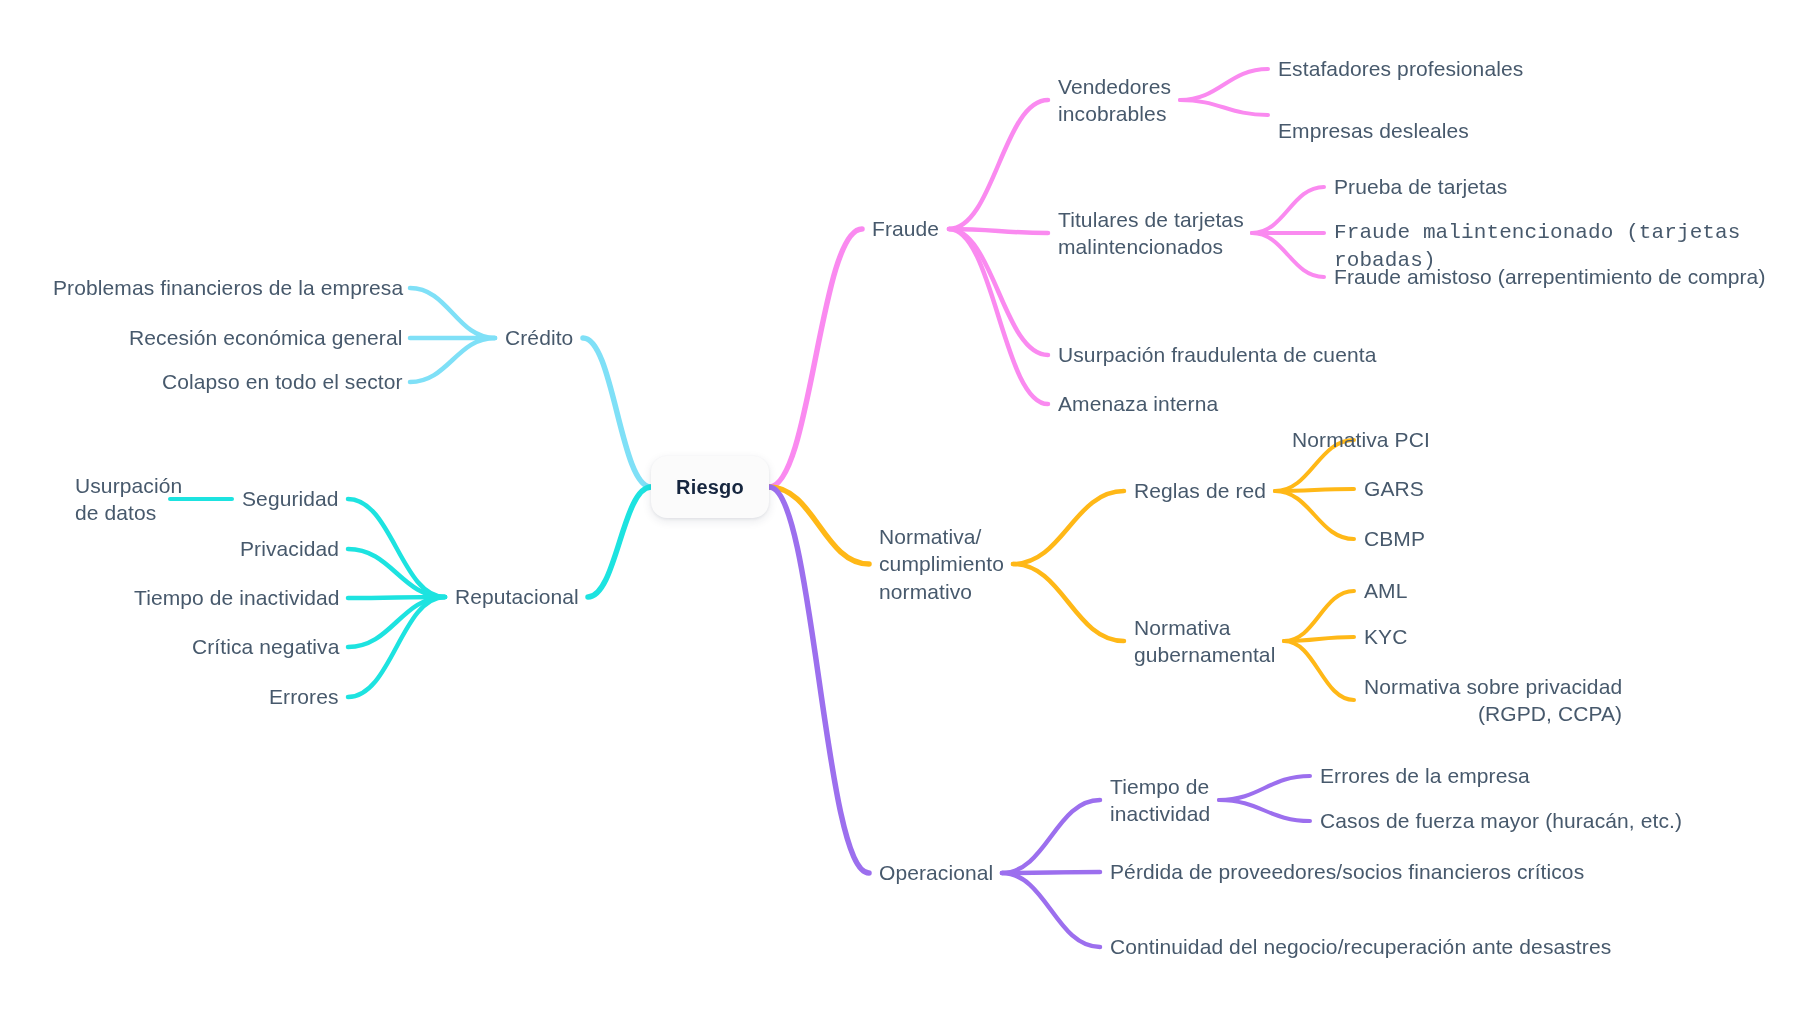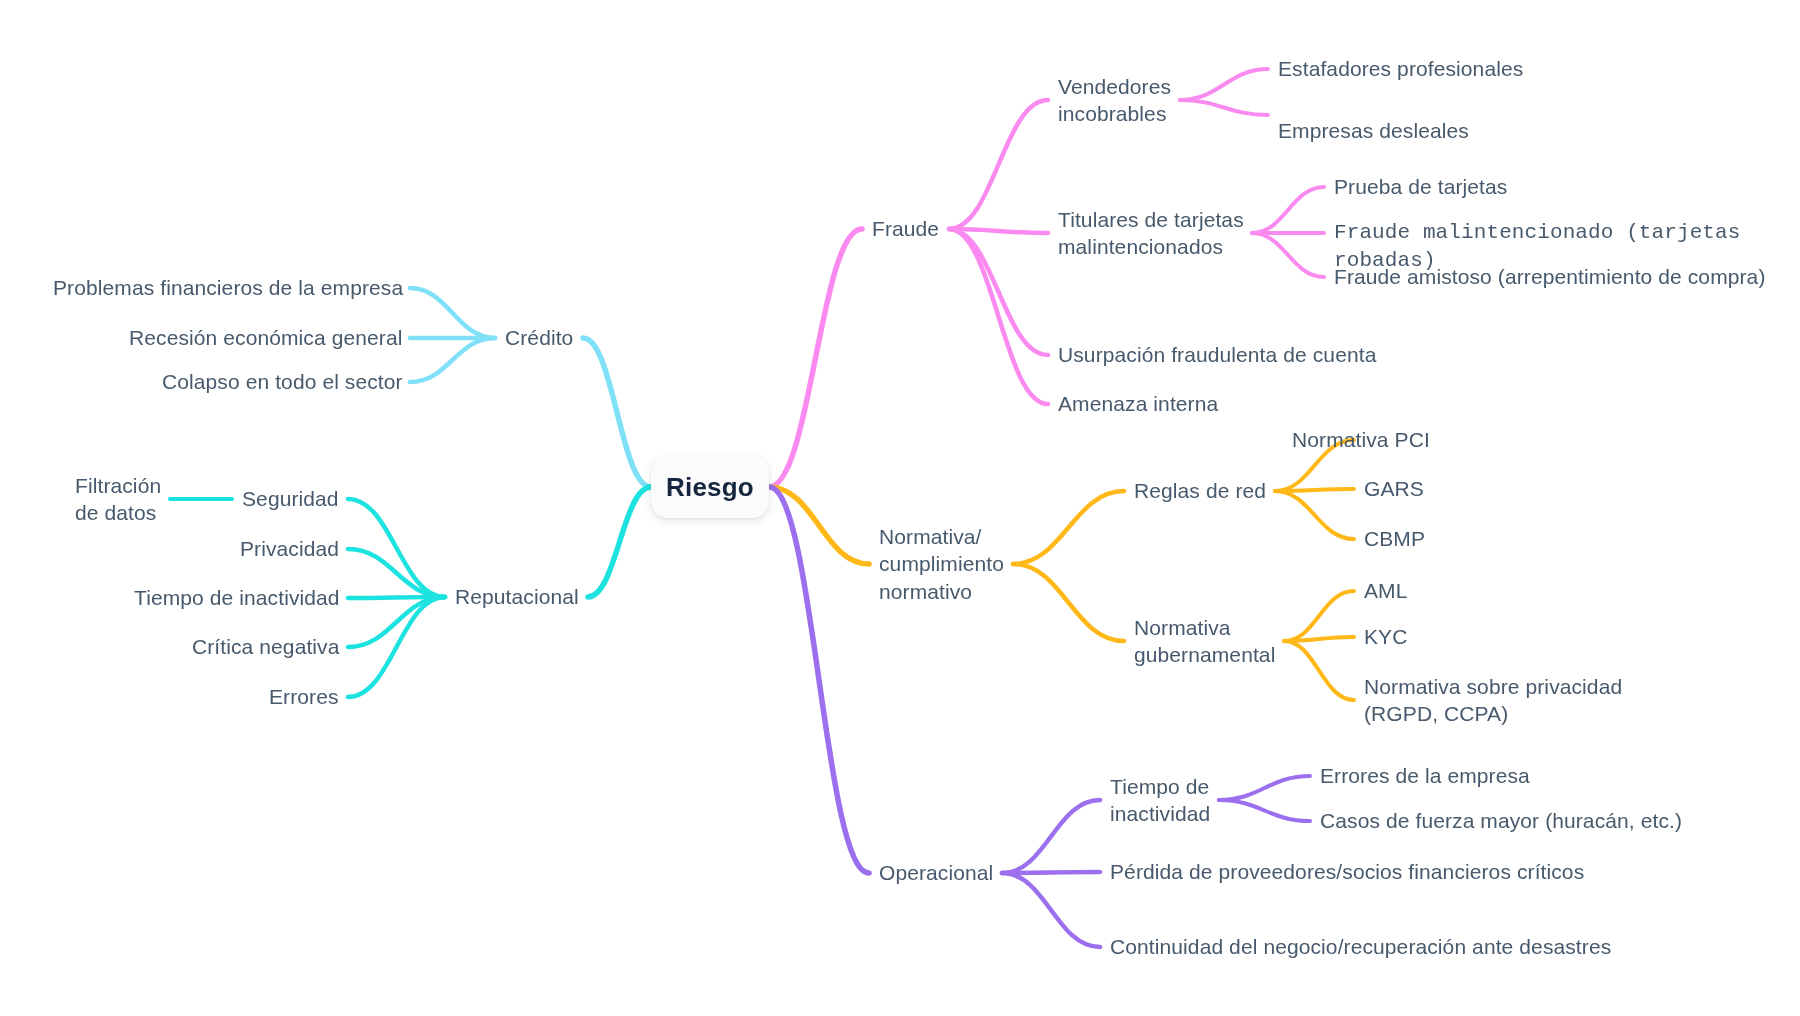--- a/index.html
+++ b/index.html
@@ -29,21 +29,21 @@
     letter-spacing:0.1px;
   }
 
   .root-node{
     position:absolute;
     background:#FBFBFB;
     border-radius:16px;
     box-shadow:0 3px 10px rgba(25,40,70,.10), 0 1px 3px rgba(25,40,70,.07);
     display:flex;align-items:center;justify-content:center;
     color:#16263F;
-    font-size:26px;
+    font-size:20px;
     font-weight:bold;
     letter-spacing:0.2px;
   }
 </style>
 </head>
 <body>
 
 <div id="canvas">
   <svg class="links" id="links-layer" viewBox="0 0 1800 1016">
       <path d="M 651 487 C 620.4 487, 613.6 338, 583 338" fill="none" stroke="#7FE0F7" stroke-width="5.5" stroke-linecap="round"></path>
@@ -83,21 +83,21 @@
       <path d="M 1002 873 C 1046.1 873, 1055.9 872, 1100 872" fill="none" stroke="#9C6FEE" stroke-width="4.5" stroke-linecap="round"></path>
       <path d="M 1002 873 C 1046.1 873, 1055.9 947, 1100 947" fill="none" stroke="#9C6FEE" stroke-width="4.5" stroke-linecap="round"></path>
     </svg>
   <div id="nodes-layer">
       <div class="node" style="left: 505px; top: 324px;">Crédito</div>
       <div class="node" style="left: 53px; top: 274px;">Problemas financieros de la empresa</div>
       <div class="node" style="left: 129px; top: 324px;">Recesión económica general</div>
       <div class="node" style="left: 162px; top: 368px;">Colapso en todo el sector</div>
       <div class="node" style="left: 455px; top: 583px;">Reputacional</div>
       <div class="node" style="left: 242px; top: 485px;">Seguridad</div>
-      <div class="node" style="left: 75px; top: 471.5px;">Filtración
+      <div class="node" style="left: 75px; top: 471.5px;">Usurpación
 de datos</div>
       <div class="node" style="left: 240px; top: 535px;">Privacidad</div>
       <div class="node" style="left: 134px; top: 584px;">Tiempo de inactividad</div>
       <div class="node" style="left: 192px; top: 633px;">Crítica negativa</div>
       <div class="node" style="left: 269px; top: 683px;">Errores</div>
       <div class="node" style="left: 872px; top: 215px;">Fraude</div>
       <div class="node" style="left: 1058px; top: 72.5px;">Vendedores
 incobrables</div>
       <div class="node" style="left: 1278px; top: 55px;">Estafadores profesionales</div>
       <div class="node" style="left: 1278px; top: 101px; margin-top: 16px;">Empresas desleales</div>
@@ -112,21 +112,21 @@
 cumplimiento
 normativo</div>
       <div class="node" style="left: 1134px; top: 477px;">Reglas de red</div>
       <div class="node" style="left: 1292px; top: 426px;">Normativa PCI</div>
       <div class="node" style="left: 1364px; top: 475px;">GARS</div>
       <div class="node" style="left: 1364px; top: 525px;">CBMP</div>
       <div class="node" style="left: 1134px; top: 613.5px;">Normativa
 gubernamental</div>
       <div class="node" style="left: 1364px; top: 577px;">AML</div>
       <div class="node" style="left: 1364px; top: 623px;">KYC</div>
-      <div class="node" style="left: 1364px; top: 672.5px;">Normativa sobre privacidad
+      <div class="node" style="left: 1364px; top: 672.5px; text-align: right;">Normativa sobre privacidad
 (RGPD, CCPA)</div>
       <div class="node" style="left: 879px; top: 859px;">Operacional</div>
       <div class="node" style="left: 1110px; top: 772.5px;">Tiempo de
 inactividad</div>
       <div class="node" style="left: 1320px; top: 762px;">Errores de la empresa</div>
       <div class="node" style="left: 1320px; top: 807px;">Casos de fuerza mayor (huracán, etc.)</div>
       <div class="node" style="left: 1110px; top: 858px;">Pérdida de proveedores/socios financieros críticos</div>
       <div class="node" style="left: 1110px; top: 933px;">Continuidad del negocio/recuperación ante desastres</div>
     </div>
   <div class="root-node" id="root-node" style="left: 651px; top: 456px; width: 118px; height: 62px;">

